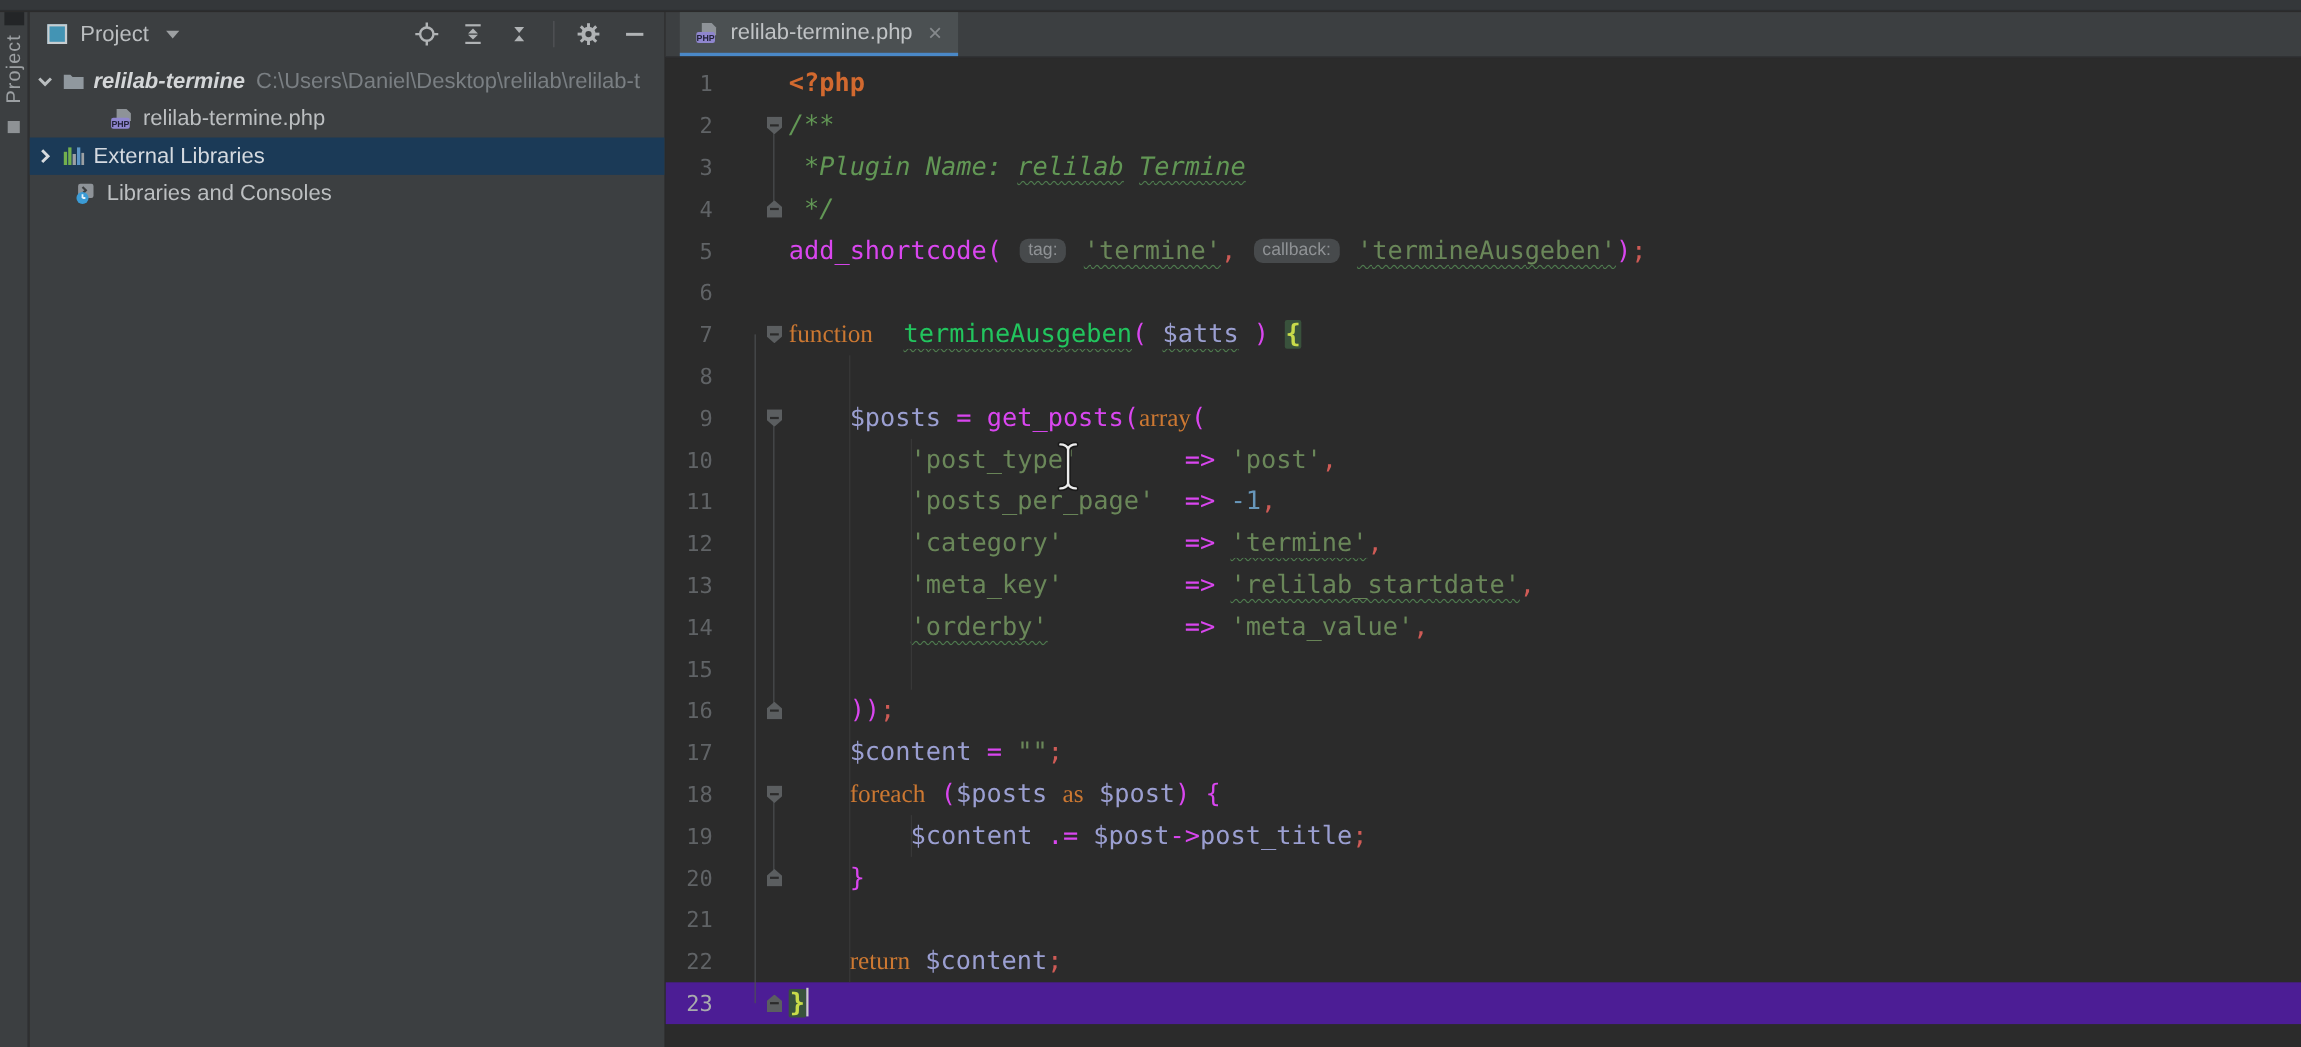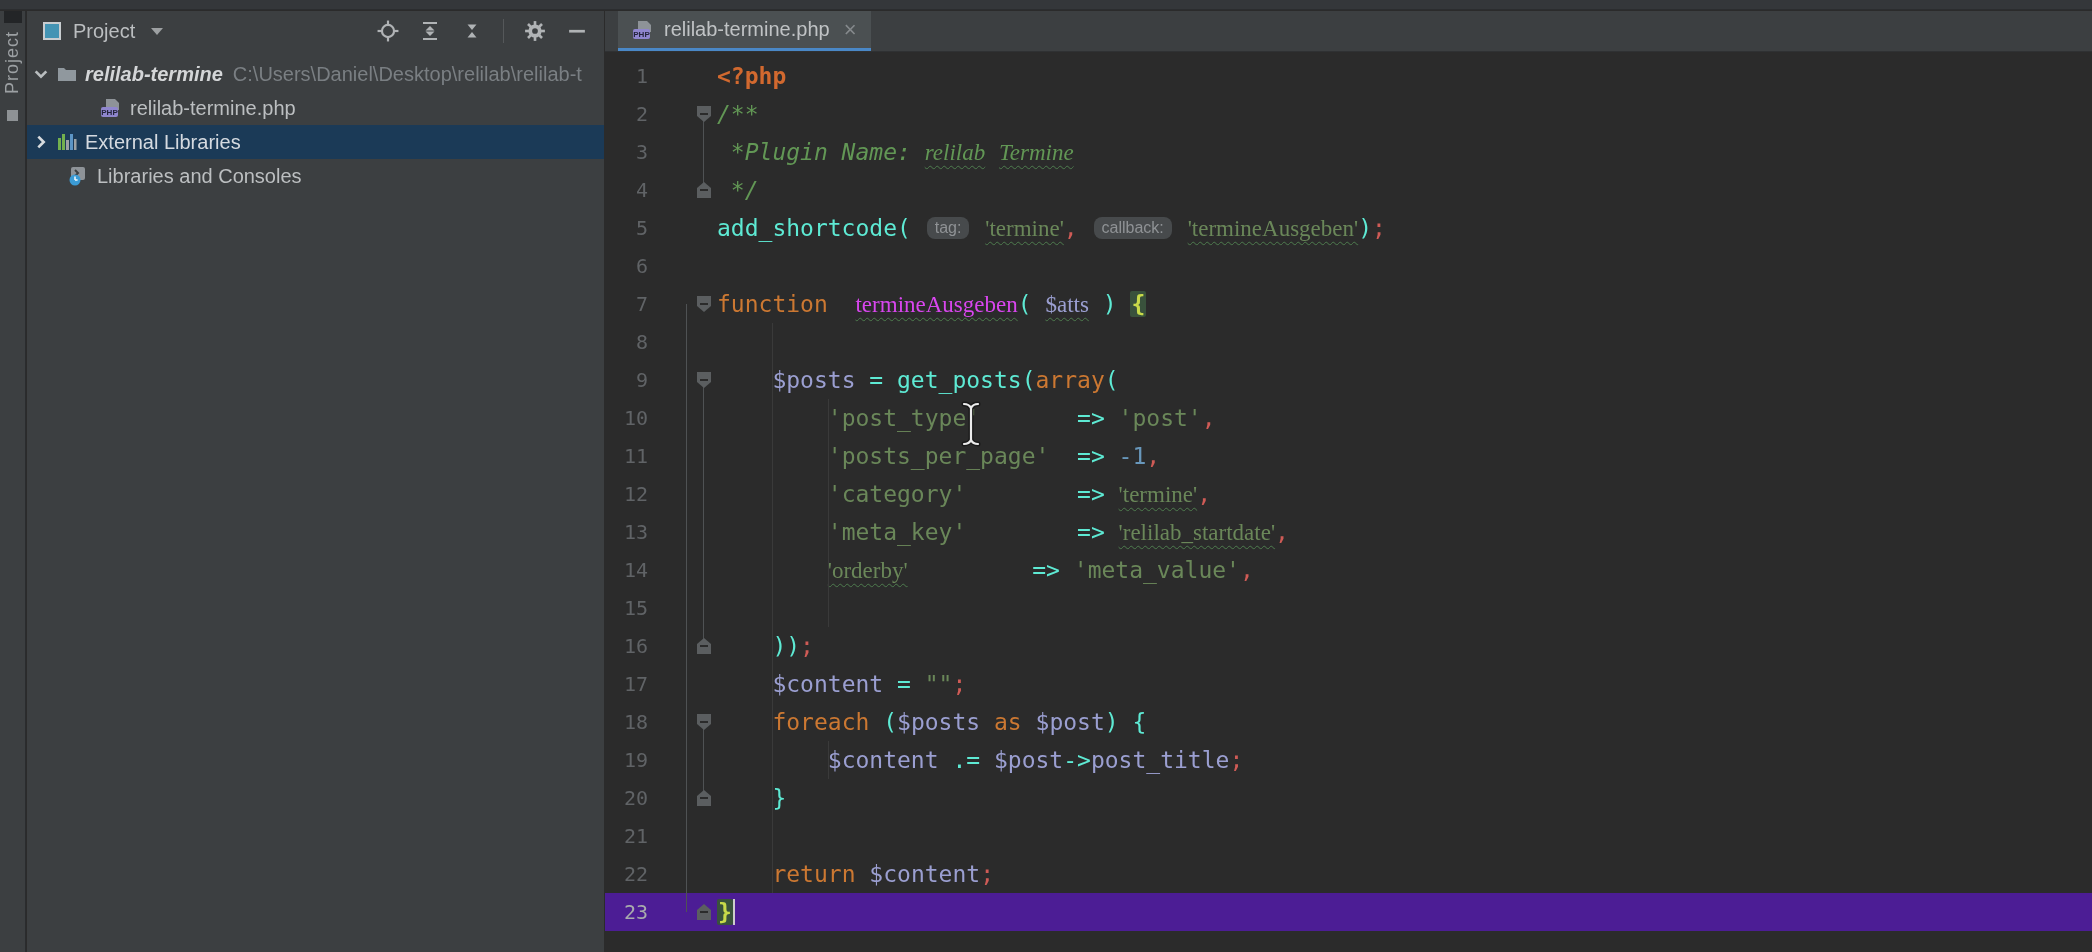--- a/index.html
+++ b/index.html
@@ -59,33 +59,33 @@
   .code-line.current .line-num { color:#A8ABAD; }
   .fold-col { width:63px; flex:none; position:relative; height:38px; }
   .fm { position:absolute; left:49px; top:11px; width:14px; height:16px; background:#5B5E60; z-index:3; }
   .fm.start { clip-path:polygon(0 0,100% 0,100% 62%,50% 100%,0 62%); }
   .fm.end   { clip-path:polygon(50% 0,100% 38%,100% 100%,0 100%,0 38%); }
   .fm::after { content:""; position:absolute; left:3px; right:3px; top:7px; height:2px; background:#2B2B2B; }
   .code-text { font:23px/38px "DejaVu Sans Mono", monospace; white-space:pre; padding-left:6px; color:#A9B7C6; }
 
   .tk-phptag { color:#D2692F; font-weight:600; }
   .tk-comment { color:#629755; font-style:italic; }
-  .tk-kw   { color:#CC7832; }
+  .tk-kw   { color:#CC7832;font-family:Liberation Serif, serif; }
   .tk-str  { color:#6A8759; }
   .tk-var  { color:#9B9FD1; }
   .tk-num  { color:#6897BB; }
-  .tk-plain{ color:#5eead4; }
+  .tk-plain{ color:#d946ef; }
   .tk-red  { color:#CF5B56; }
-  .tk-fname{ color:#d946ef; }
+  .tk-fname{ color:#22c55e; }
   .tk-brace{ color:#C8DB4A; background:#39523C; font-weight:700; padding:0 1px; border-radius:2px; }
   .tk-hint { display:inline-block; font:16px "Liberation Sans", sans-serif; color:#8F9295;
     background:#474A4C; border-radius:8px; padding:2px 8px; vertical-align:3px; margin:0 2px; }
   .tk-caret{ display:inline-block; width:2px; height:26px; background:#CDCDCD; vertical-align:-5px; }
   .wavy { text-decoration-line:underline; text-decoration-style:wavy;
-    text-decoration-color:#4E7B4E; text-decoration-thickness:1px; text-underline-offset:5px;font-family:Liberation Serif, serif; }
+    text-decoration-color:#4E7B4E; text-decoration-thickness:1px; text-underline-offset:5px; }
 
   .overlay { position:absolute; pointer-events:none; z-index:2; }
   .fold-line { width:1px; background:#4F5254; }
   .indent-guide { width:1px; background:#3A3A3A; }
 
   #mouse-cursor { position:absolute; left:958px; top:400px; z-index:9; pointer-events:none; }
 </style>
 </head>
 <body>
 

